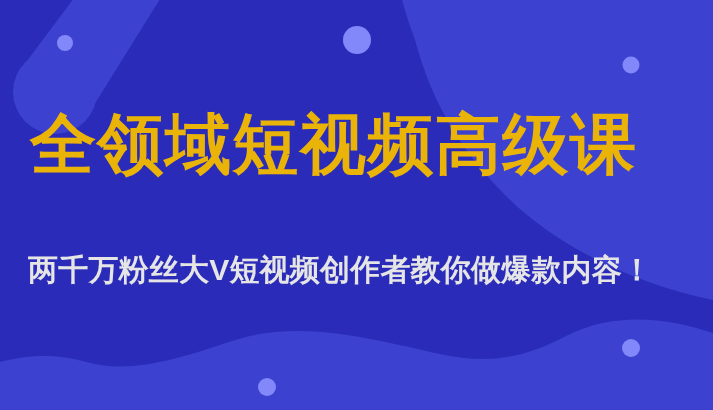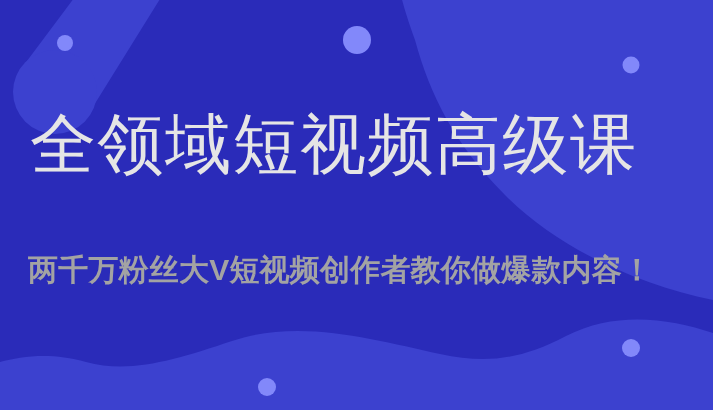--- a/index.html
+++ b/index.html
@@ -32,35 +32,35 @@
     width: 713px;
     height: 410px;
   }
   #title {
     position: absolute;
     left: 30px;
     top: 106px;
     width: 655px;
     font-size: 66px;
     line-height: 76px;
-    font-weight: 400;
-    color: #e5e5e5;
+    font-weight: 700;
+    color: #eab308;
     letter-spacing: 1.5px;
     white-space: nowrap;
     text-align: left;
   }
   #subtitle {
     position: absolute;
     left: 28px;
     top: 250px;
     width: 660px;
     font-size: 30px;
     line-height: 40px;
     font-weight: 700;
-    color: #a3a3a3;
+    color: #e5e5e5;
     letter-spacing: 0.2px;
     white-space: nowrap;
     text-align: left;
   }
 </style>
 </head>
 <body>
 
 <div id="banner">
 

